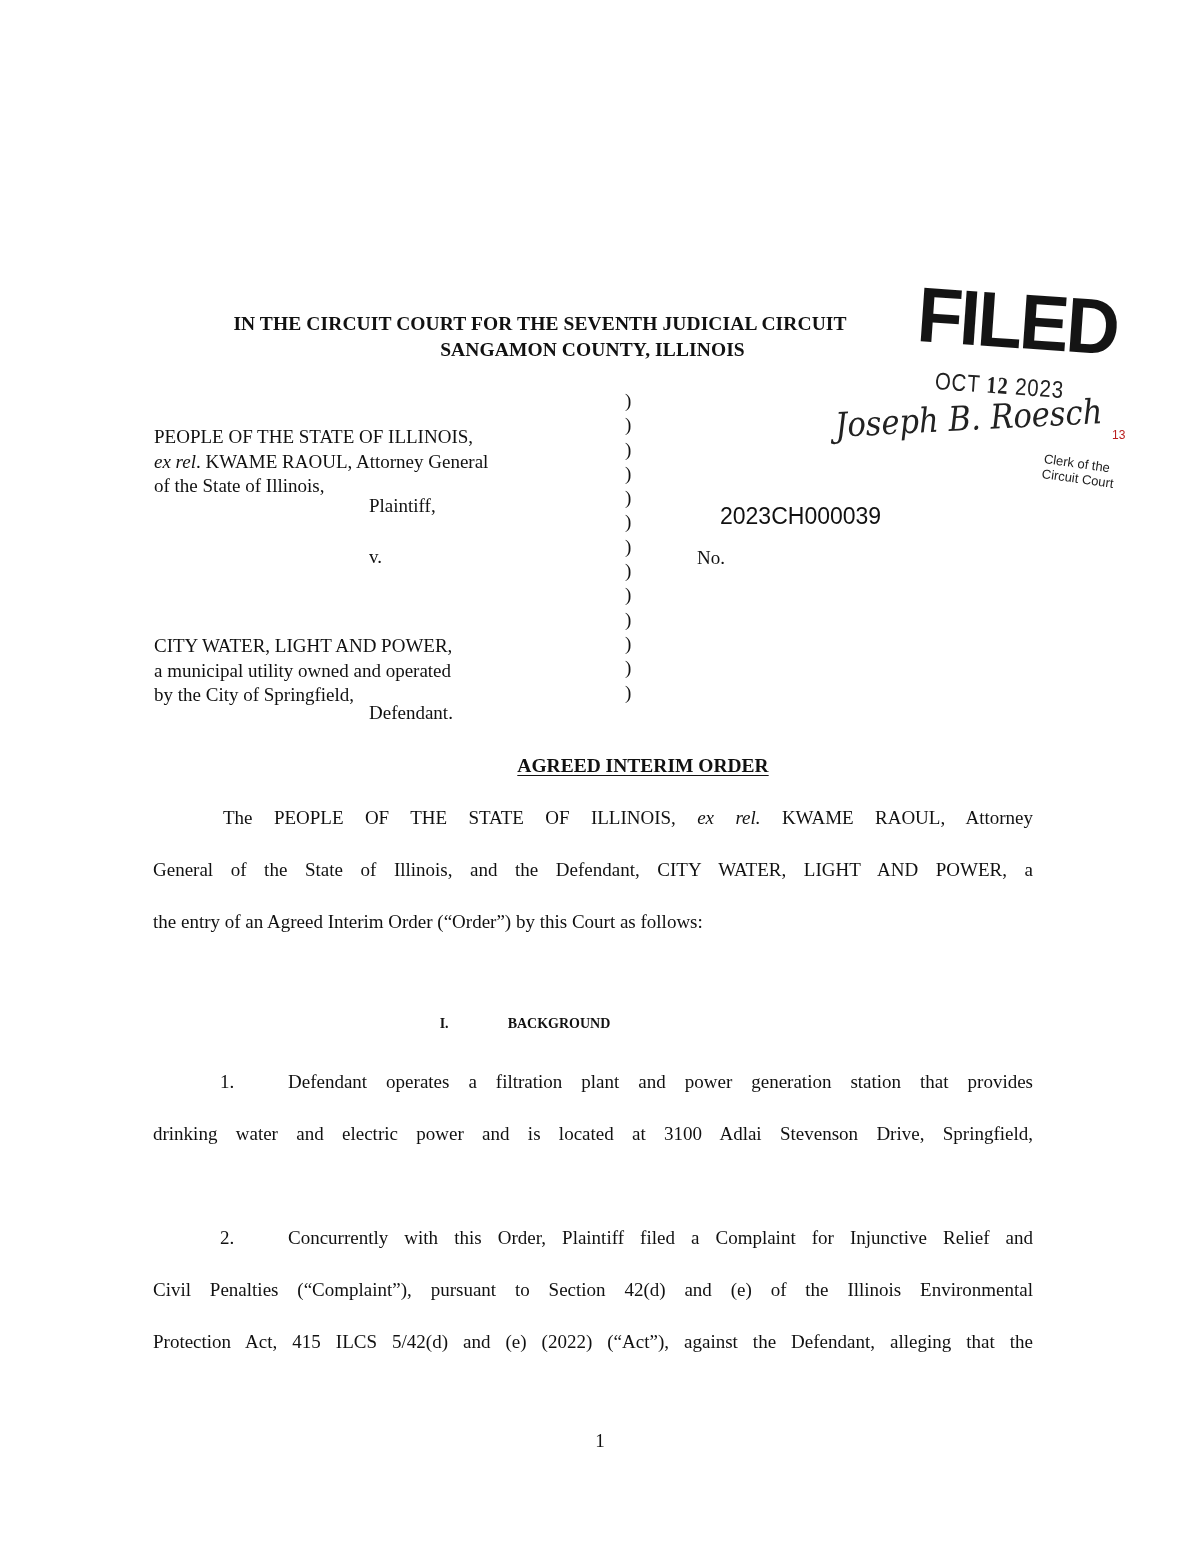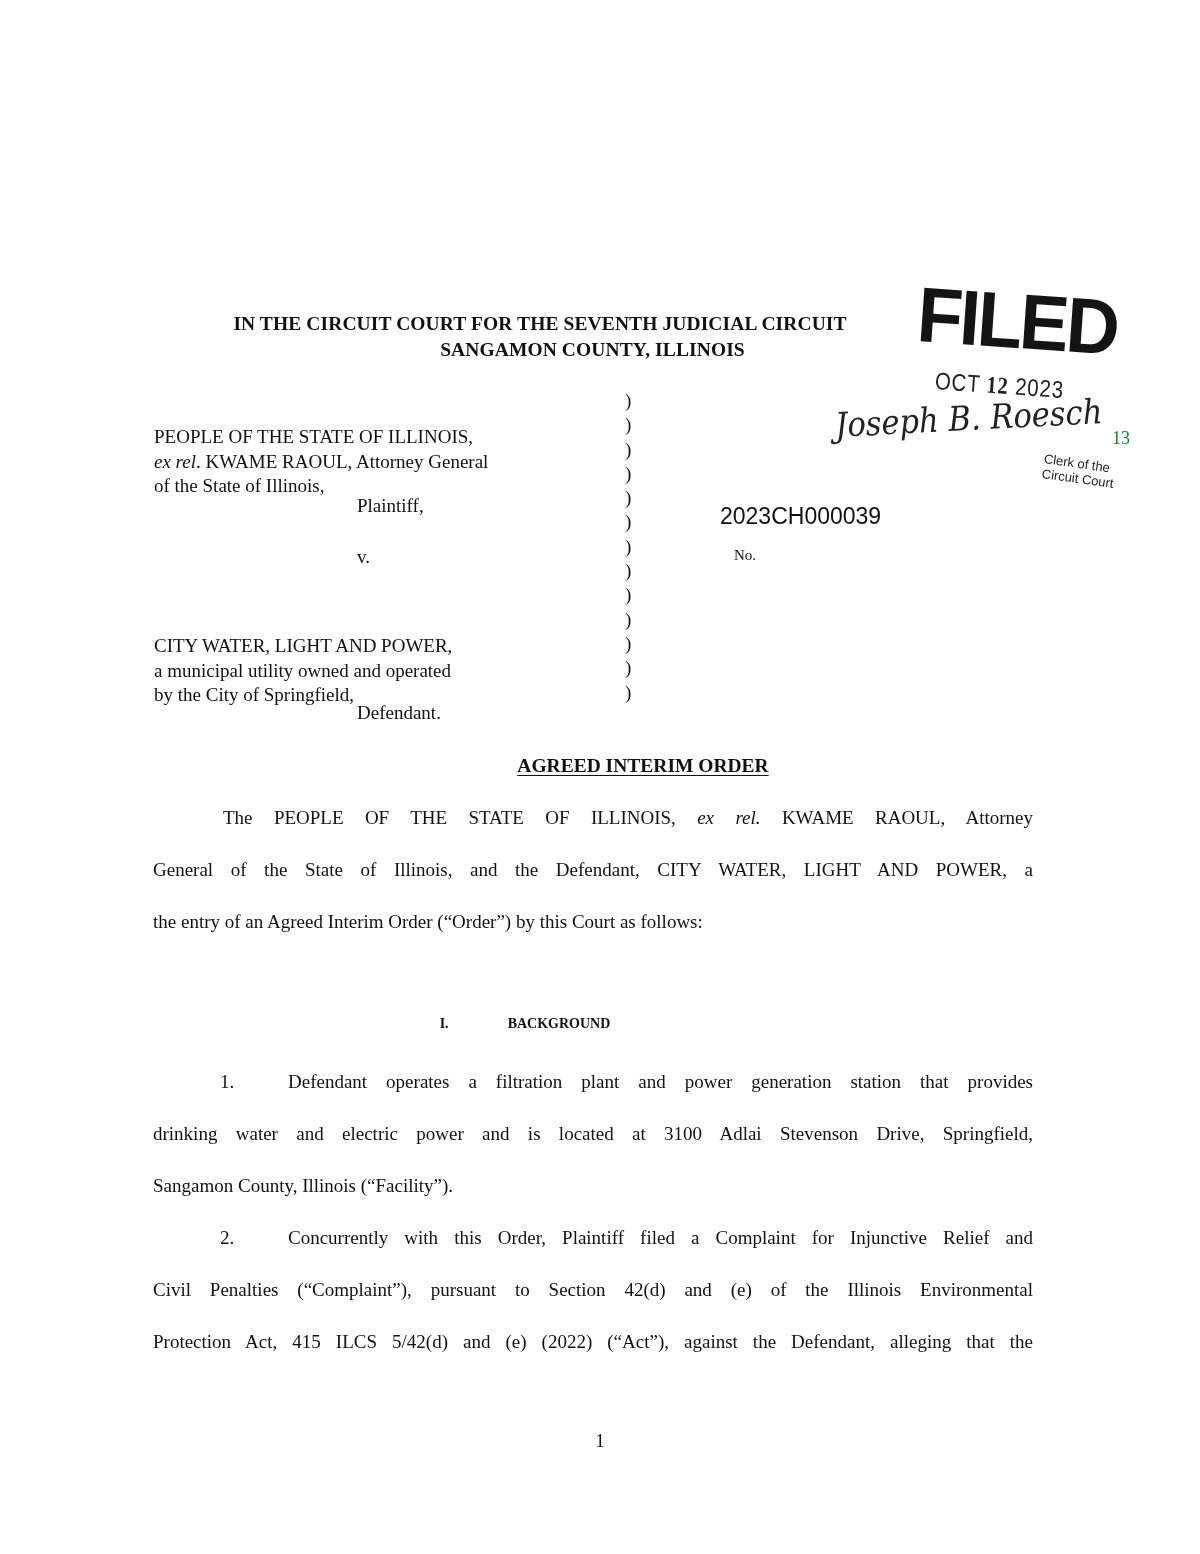--- a/index.html
+++ b/index.html
@@ -5,37 +5,37 @@
   html, body { margin: 0; padding: 0; background: #ffffff; }
   body { width: 1200px; height: 1554px; position: relative; overflow: hidden;
          font-family: "Liberation Serif", "DejaVu Serif", serif; color: #111; }
   .abs { position: absolute; }
   .caption-title { left: 0; width: 1200px; top: 311px; text-align: center; font-weight: bold;
                    font-size: 19.5px; line-height: 26px; letter-spacing: 0.1px; }
   .caption-title .l1 { display: block; padding-right: 120px; }
   .caption-title .l2 { display: block; padding-right: 15px; }
   .party { left: 154px; font-size: 19px; line-height: 24.5px; margin-top: 36px; }
   .party .it { font-style: italic; }
-  .role { font-size: 19px; }
+  .role { font-size: 19px; margin-left: 12px; }
   .parens { left: 625px; top: 389px; font-size: 19px; line-height: 24.3px; }
   .parens span { display: block; }
   .stamp-filed { left: 912px; top: 276px; font-family: "Liberation Sans", "DejaVu Sans", sans-serif;
                  font-weight: bold; font-size: 78px; letter-spacing: -3px; transform: rotate(4deg) scaleX(0.95);
                  color: #141414; }
   .stamp-date { left: 935px; top: 367px; font-family: "Liberation Sans Narrow", "Liberation Sans", sans-serif;
                 font-size: 24px; transform: rotate(4deg) scaleX(0.85); transform-origin: left; color: #222; letter-spacing: 1px; }
   .stamp-date b { font-family: "Liberation Serif", serif; }
   .signature { left: 835px; top: 405px; font-family: "DejaVu Serif", serif; font-style: italic;
                font-size: 34px; transform: rotate(-3deg) scaleX(0.9); transform-origin: left; color: #222; }
-  .stamp-num { left: 1112px; top: 428px; font-family: Liberation Serif, serif; font-size: 18px; color: #15803d; }
+  .stamp-num { left: 1112px; top: 428px; font-family: Liberation Sans, sans-serif; font-size: 12px; color: #b91c1c; }
   .stamp-clerk { left: 1043px; top: 451px; font-family: "Liberation Sans", sans-serif; font-size: 13px;
                  line-height: 15px; transform: rotate(8deg); transform-origin: left; color: #222; }
   .stamp-clerk span { display: block; }
   .case-number { left: 720px; top: 503px; font-family: "Liberation Sans", "DejaVu Sans", sans-serif; font-size: 23px; }
-  .no-label { left: 734px; top: 547px; font-size: 15px; }
+  .no-label { left: 697px; top: 547px; font-size: 19px; }
   .order-title { left: 0; width: 1200px; top: 755px; text-align: center; margin-left: 43px; }
   .order-title span { font-weight: bold; font-size: 19.5px; text-decoration: underline; text-underline-offset: 3px; }
   .para { left: 153px; width: 880px; font-size: 19px; line-height: 52px; text-align: justify; }
   .para .line { display: block; text-align: justify; text-align-last: justify; height: 52px; }
   .para .line.last { text-align-last: left; }
   .para .indent { display: inline-block; width: 70px; }
   .section-heading { left: 0; width: 1050px; top: 1016px; text-align: center; font-weight: bold; font-size: 14px; }
   .section-heading .roman { display: inline-block; width: 68px; text-align: left; }
   .page-number { left: 0; width: 1200px; top: 1430px; text-align: center; font-size: 19px; }
   .it { font-style: italic; }
@@ -105,21 +105,20 @@
   <span class="line last">the entry of an Agreed Interim Order (“Order”) by this Court as follows:</span>
 </div>
 
 <div class="abs section-heading">
   <span class="roman">I.</span><span>BACKGROUND</span>
 </div>
 
 <div class="abs para" style="top:1056px;">
   <span class="line"><span style="display:inline-block;width:67px;"></span><span style="display:inline-block;width:68px;">1.</span><span>Defendant operates a filtration plant and power generation station that provides</span></span>
   <span class="line">drinking water and electric power and is located at 3100 Adlai Stevenson Drive, Springfield,</span>
-  <span class="line last">Sangamon County, Illinois (“Facility”).</span>
 </div>
 
 <div class="abs para" style="top:1212px;">
   <span class="line"><span style="display:inline-block;width:67px;"></span><span style="display:inline-block;width:68px;">2.</span><span>Concurrently with this Order, Plaintiff filed a Complaint for Injunctive Relief and</span></span>
   <span class="line">Civil Penalties (“Complaint”), pursuant to Section 42(d) and (e) of the Illinois Environmental</span>
   <span class="line">Protection Act, 415 ILCS 5/42(d) and (e) (2022) (“Act”), against the Defendant, alleging that the</span>
 </div>
 
 <div class="abs page-number">1</div>
 

